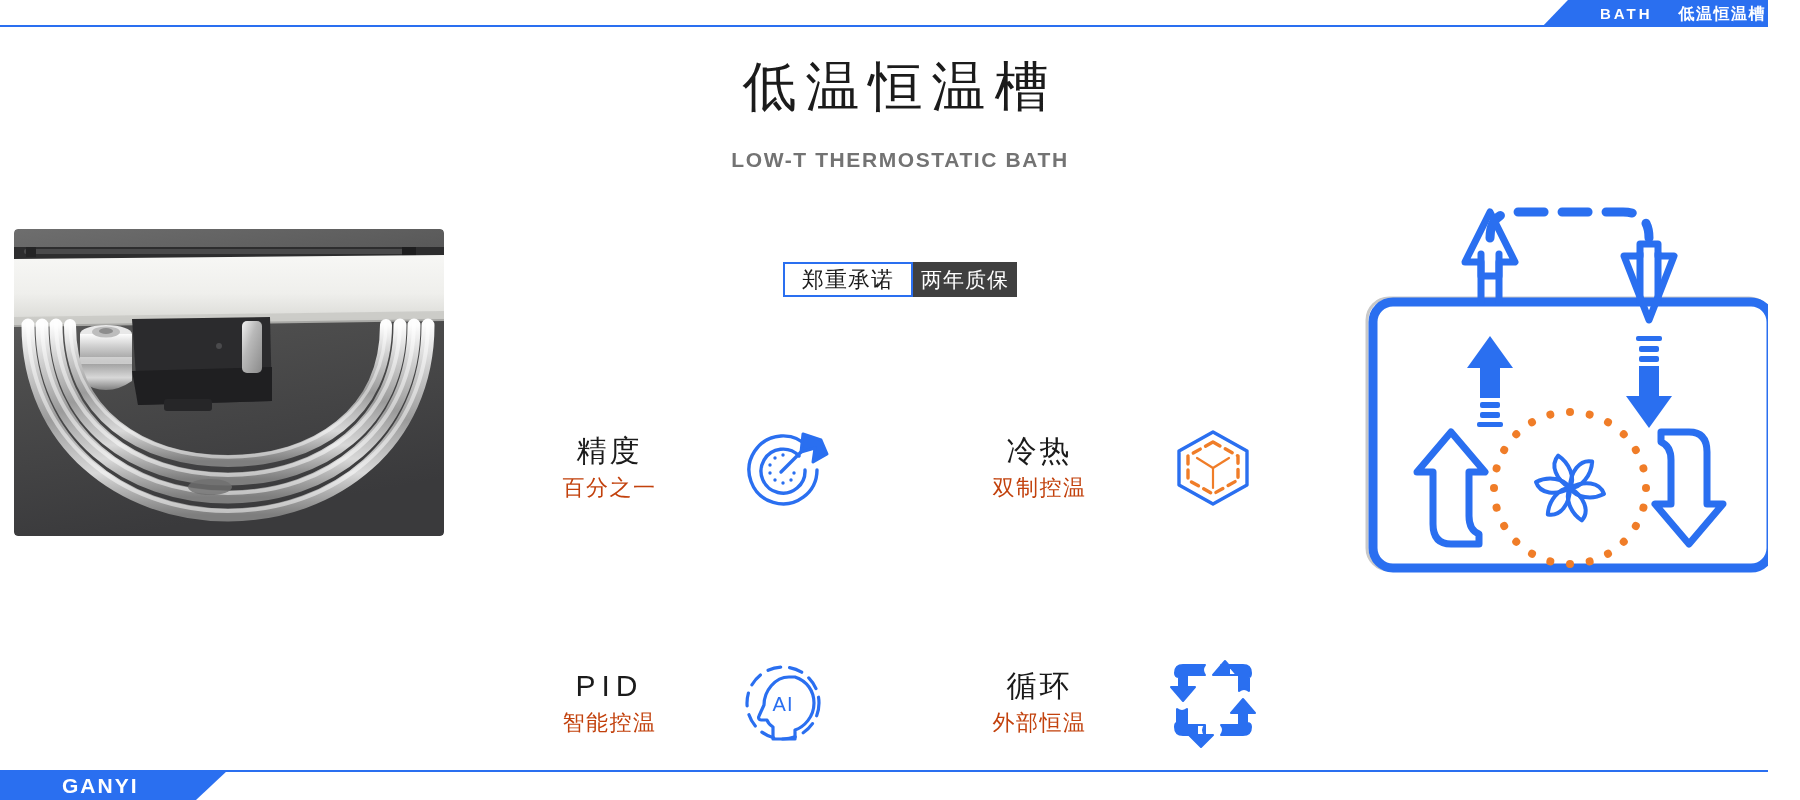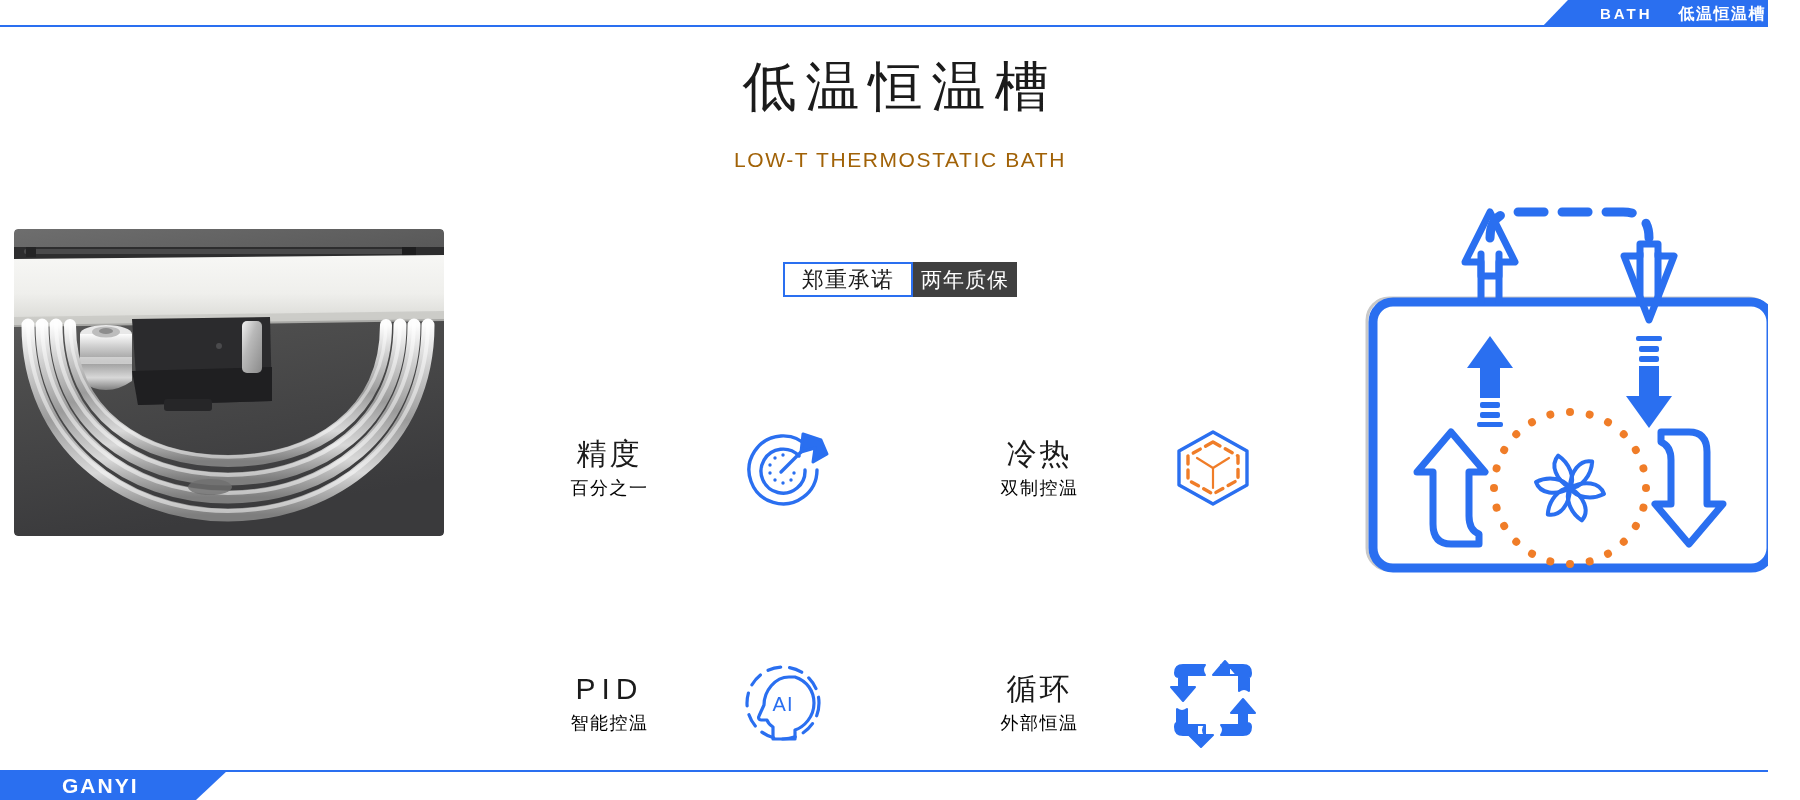--- a/index.html
+++ b/index.html
@@ -43,21 +43,21 @@
   
   .center{position:absolute;left:450px;top:0;width:900px;height:800px;}
   .title{
     position:absolute;left:0;top:55px;width:900px;text-align:center;
     font-size:54px;font-weight:400;letter-spacing:9px;color:#1b1b1b;
     font-family:"Liberation Sans","DejaVu Sans",sans-serif;
     line-height:1.15;
   }
   .subtitle{
     position:absolute;left:0;top:148px;width:900px;text-align:center;
-    font-size:21px;letter-spacing:1.6px;color:#a16207;font-weight:400;
+    font-size:21px;letter-spacing:1.6px;color:#737373;font-weight:700;
   }
 
   
   .badge{
     position:absolute;left:0;top:262px;width:900px;
     display:flex;justify-content:center;
   }
   .badge-inner{display:flex;align-items:stretch;height:35px;}
   .badge-a{
     background:#ffffff;color:#1b1b1b;
@@ -72,21 +72,21 @@
     display:flex;align-items:center;padding:0 8px;
     box-sizing:border-box;
   }
 
   
   .features{position:absolute;left:20px;top:400px;width:860px;}
   .frow{display:flex;}
   .fitem{width:430px;display:flex;align-items:center;justify-content:center;height:135px;gap:28px;}
   .ftext{text-align:center;width:150px;margin-right:18px;}
   .ftext .t1{font-size:30px;color:#1b1b1b;letter-spacing:3px;line-height:1.25;font-weight:500;}
-  .ftext .t2{font-size:18px;color:#000000;letter-spacing:1.5px;line-height:1.35;margin-top:4px;font-weight:400;}
+  .ftext .t2{font-size:22px;color:#c2410c;letter-spacing:1.5px;line-height:1.35;margin-top:4px;font-weight:400;}
   .ficon{width:105px;height:105px;display:flex;align-items:center;justify-content:center;}
   .ficon svg{display:block;}
 
   
   .diagram{position:absolute;left:1355px;top:150px;width:430px;height:430px;}
   .diagram svg{display:block;}
 
   
   .footer{position:absolute;left:0;bottom:0;width:1800px;height:40px;}
   .footline{position:absolute;left:0;top:10px;width:1800px;height:2px;background:#2a6ff0;}

